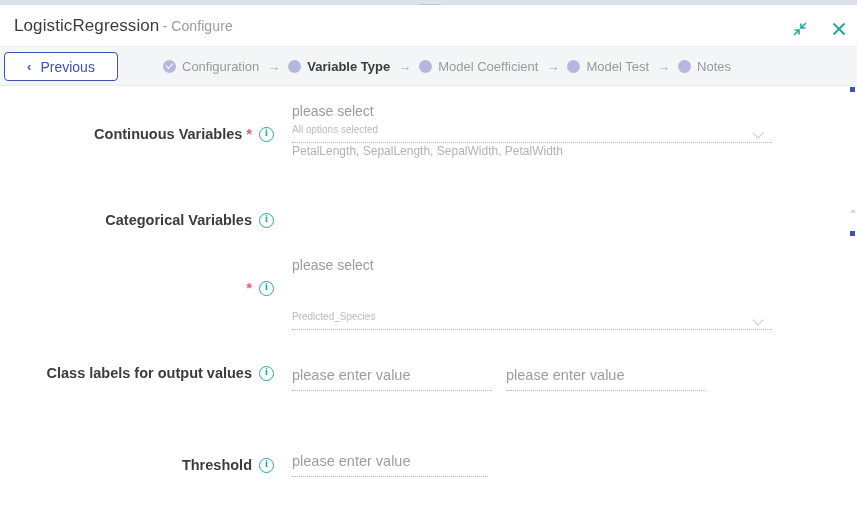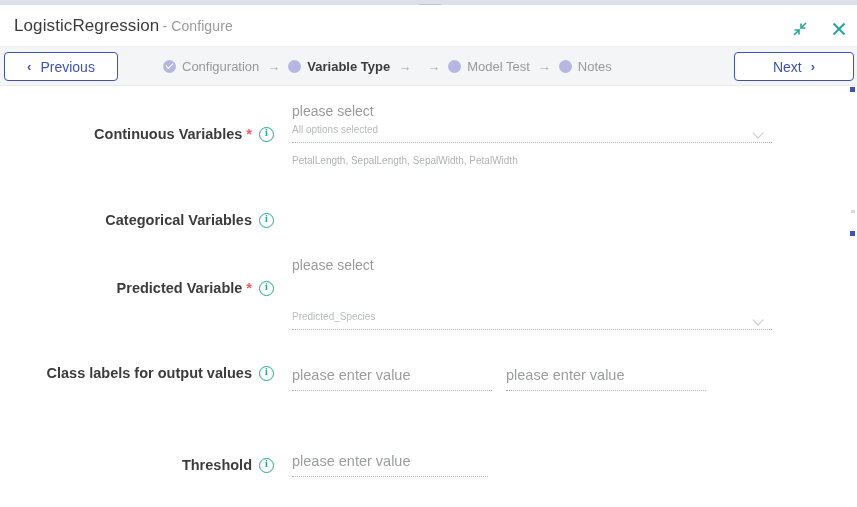--- a/index.html
+++ b/index.html
@@ -196,23 +196,23 @@
     font-size: 10px;
     color: #b9bbbd;
     line-height: 24px;
     white-space: nowrap;
   }
   .dotted-line {
     border-bottom: 1px dotted #b5b5b5;
     height: 1px;
   }
   .helper {
-    font-size: 10px;
+    font-size: 12px;
     color: #b0b2b4;
-    margin-top: 12px;
+    margin-top: 1px;
     white-space: nowrap;
   }
   .chev-down {
     position: absolute;
     right: 8px;
     bottom: 8px;
     width: 10px; height: 6px;
     pointer-events: none;
   }
   .chev-down::before {
@@ -283,36 +283,36 @@
         <span class="step">
           <span class="step-dot done"></span>
           <span class="step-label">Configuration</span>
         </span>
         <span class="step-arrow">→</span>
         <span class="step current">
           <span class="step-dot"></span>
           <span class="step-label">Variable Type</span>
         </span>
         <span class="step-arrow">→</span>
+        <span class="step">
+          <span class="step-dot"></span>
+          <span class="step-label">Model Coefficient</span>
+        </span>
         <span class="step-arrow">→</span>
         <span class="step">
           <span class="step-dot"></span>
           <span class="step-label">Model Test</span>
         </span>
         <span class="step-arrow">→</span>
         <span class="step">
           <span class="step-dot"></span>
           <span class="step-label">Notes</span>
         </span>
       </div>
 
-    <div class="nav-btn" id="btn-next">
-      <span>Next</span>
-      <span class="chev">›</span>
-    </div>
   </div>
 
   <div class="form" id="form-area">
       <div class="row" style="top: 18px;">
         <div class="field-label label-wrap" style="top: 22px;">
           <span>Continuous Variables</span>
           <span class="req">*</span>
           <span class="info-icon"></span>
         </div>
         <div class="control" style="top: 0px; width: 480px;">
@@ -326,21 +326,20 @@
         </div>
       </div>
       <div class="row" style="top: 126px;">
         <div class="field-label label-wrap" style="top: 0px;">
           <span>Categorical Variables</span>
           <span class="info-icon"></span>
         </div>
       </div>
       <div class="row" style="top: 172px;">
         <div class="field-label label-wrap" style="top: 22px;">
-          <span>Predicted Variable</span>
           <span class="req">*</span>
           <span class="info-icon"></span>
         </div>
         <div class="control" style="top: 0px; width: 480px;">
           <div class="sel-hint">please select</div>
           <div style="position: relative; margin-top: 33px;">
             <div class="sel-value">Predicted_Species</div>
             <div class="dotted-line"></div>
             <span class="chev-down"></span>
           </div>

